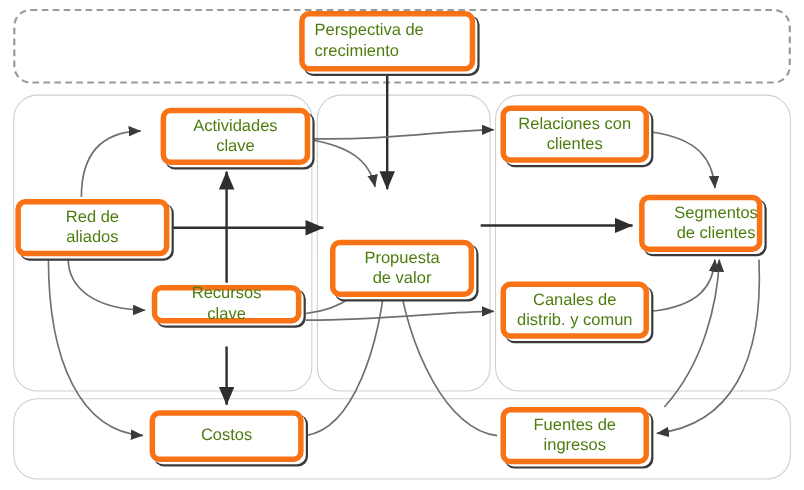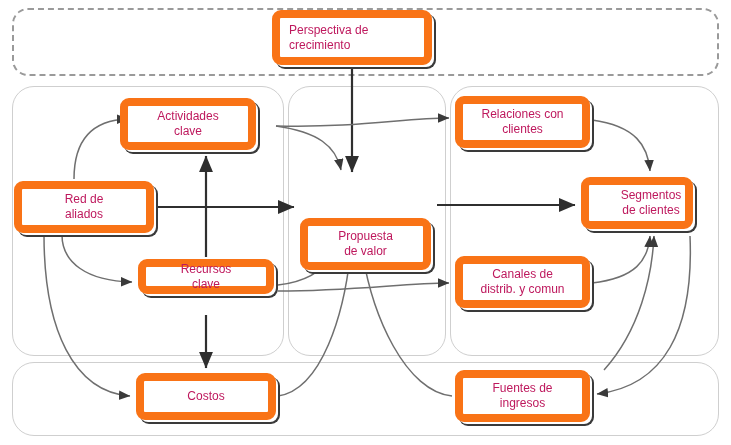--- a/index.html
+++ b/index.html
@@ -40,28 +40,28 @@
     border: 2px dashed #9a9a9a;
     border-radius: 16px;
     background: transparent;
     box-sizing: border-box;
   }
   
   .node {
     position: absolute;
     box-sizing: border-box;
     background: #ffffff;
-    border: 8px solid #f97316;
+    border: 5px solid #f97316;
     border-radius: 9px;
     display: flex;
     align-items: center;
     justify-content: center;
     text-align: center;
-    color: #be185d;
-    font-size: 12px;
+    color: #4d7c0f;
+    font-size: 15px;
     line-height: 1.22;
     z-index: 5;
     box-shadow: 3px 3px 0 -1px #ffffff, 4px 4px 0 0 #3a3a3a;
   }
   .node span {
     display: block;
     padding: 0 4px;
     white-space: pre-line;
   }
   .node.left-text {
@@ -138,21 +138,21 @@
 
       <path d="M690,236 C694,330 664,386 597,394"></path>
     </g>
   </svg>
 
   <div class="node left-text" style="left:272px; top:10px; width:160px; height:55px;">
     <span>Perspectiva de
 crecimiento</span>
   </div>
 
-  <div class="node" style="left:120px; top:98px; width:136px; height:52px;">
+  <div class="node" style="left:146px; top:98px; width:136px; height:52px;">
     <span>Actividades
 clave</span>
   </div>
 
   <div class="node" style="left:14px; top:181px; width:140px; height:52px;">
     <span>Red de
 aliados</span>
   </div>
 
   <div class="node" style="left:138px; top:259px; width:136px; height:35px;">

